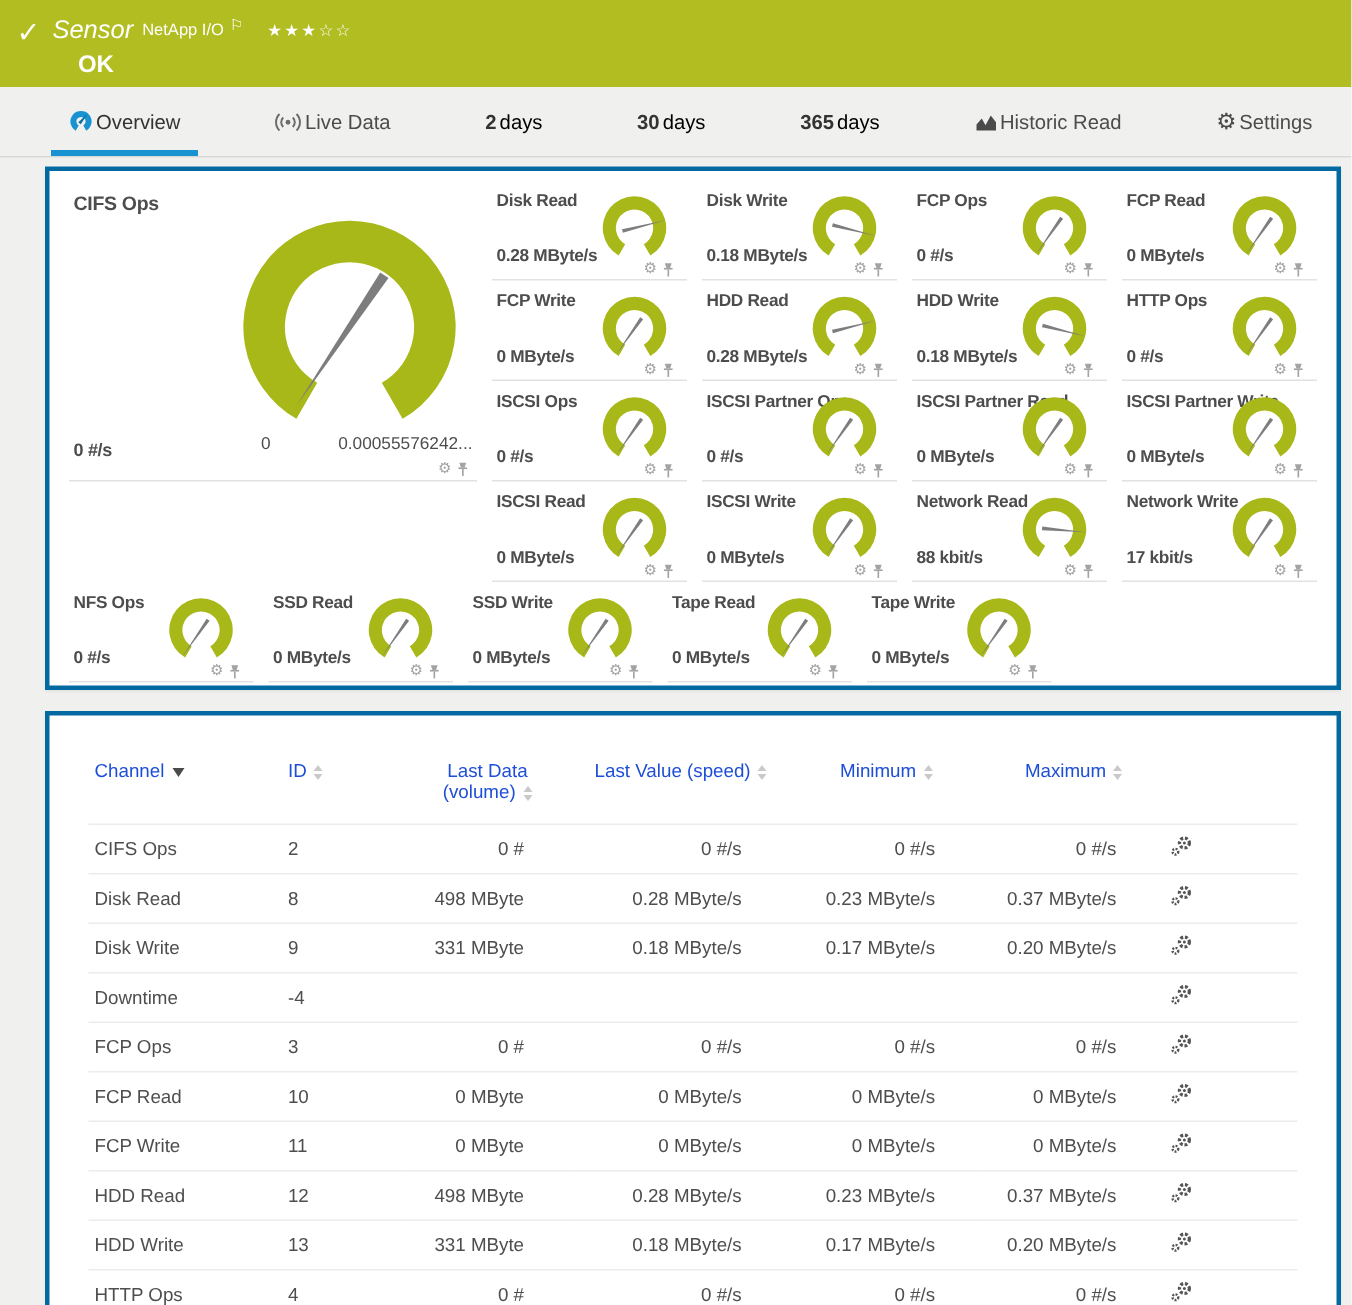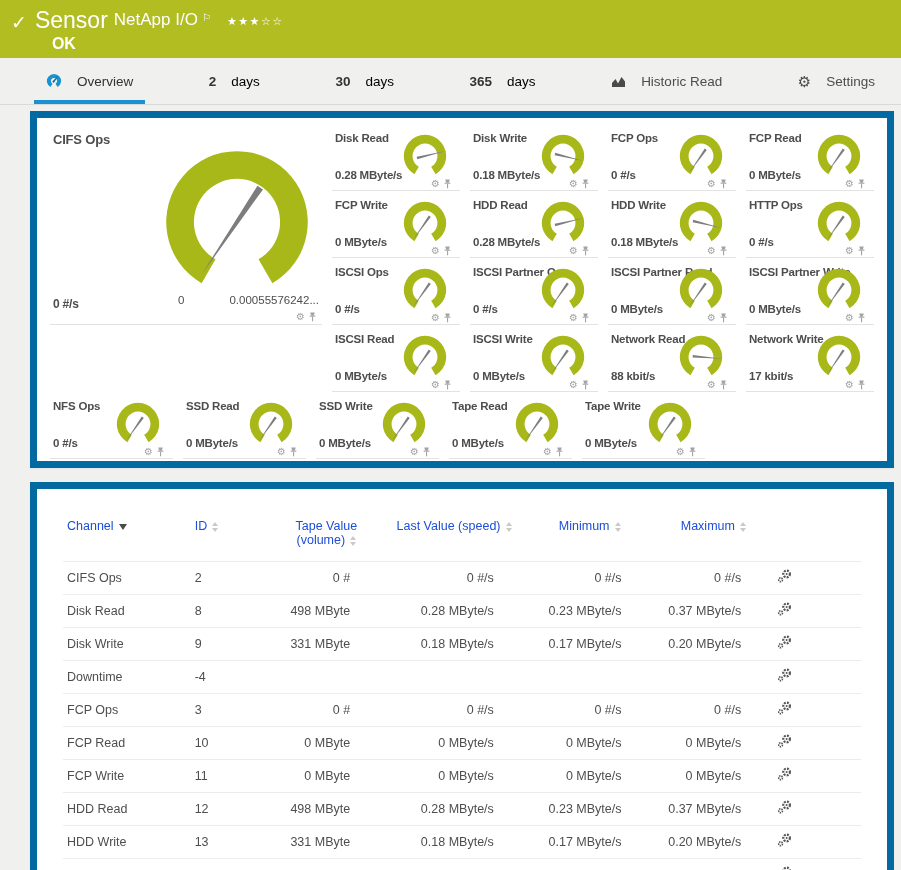--- a/index.html
+++ b/index.html
@@ -9,43 +9,43 @@
     font-family:"Liberation Sans","DejaVu Sans",sans-serif;
     -webkit-font-smoothing:antialiased;
   }
   
   .topbar{
     height:58px;background:var(--green,#b1bd20);
     display:flex;align-items:flex-start;padding:9px 0 0 11px;box-sizing:border-box;color:#fff;
   }
   .check{font-size:19px;font-weight:bold;margin:2px 8px 0 0;}
   .title-row{display:flex;align-items:flex-start;line-height:22px;}
-  .kind{font-size:23px;margin-right:6px;}
-  .sname{font-size:17px;}
+  .kind{font-style:italic;font-size:17px;margin-right:6px;}
+  .sname{font-size:11px;}
   .flag{font-size:10px;margin:-2px 0 0 4px;cursor:pointer;}
   .stars{font-size:11px;letter-spacing:1.5px;margin:1px 0 0 16px;cursor:pointer;}
   .status{font-size:16px;font-weight:bold;margin:3px 0 0 17px;}
   
   .tabs{
     height:47px;display:flex;align-items:stretch;justify-content:space-between;
     padding:0 14px 0 34px;border-bottom:1px solid #d9d9d9;box-sizing:border-box;
   }
   .tab{
-    display:flex;align-items:center;gap:15px;padding:4px 12px 0 12px;
+    display:flex;align-items:center;gap:2px;padding:4px 12px 0 12px;
     border-bottom:4px solid transparent;box-sizing:border-box;cursor:pointer;
     font-size:13.5px;color:#4c4c4c;white-space:nowrap;
   }
   .tab.active{border-bottom-color:var(--blue,#1892d0);color:#333;}
   .tab b{color:#333;font-weight:bold;}
   .tab .days{color:#000000;}
   .tab svg,.tab .gchar{flex:0 0 auto;}
   .gchar{font-size:15px;color:#4a4a4a;line-height:1;}
   
   .card{
-    background:#fff;border:7px solid #0369a1;box-shadow:0 1px 2px rgba(0,0,0,.05);
+    background:#fff;border:3px solid #0369a1;box-shadow:0 1px 2px rgba(0,0,0,.05);
     margin:6px 7px 0 30px;box-sizing:border-box;
   }
   .gauges-card{padding:6px 8px 2px;}
   
   .band-a{display:flex;}
   .band-b{display:flex;align-items:flex-end;}
   .spacer{width:282px;flex:0 0 auto;}
   .grid-a,.grid-b{flex:1;display:grid;grid-template-columns:repeat(4,1fr);}
   .grid-c{display:grid;grid-template-columns:repeat(5,133px) 1fr;}
   .tile{position:relative;height:66px;margin:0 5px;border-bottom:1px solid #e2e2e2;cursor:pointer;}
@@ -98,20 +98,28 @@
 
 <nav class="tabs" id="tabs">
     <div class="tab active">
       <svg width="16" height="16" viewBox="0 0 100 104">
         <path d="M27.0,91.8 A46,46 0 1 1 73.0,91.8 L60.0,69.3 A20,20 0 1 0 40.0,69.3 Z" fill="#1892d0"></path>
         <polygon points="48.9,64.2 38.2,55.2 79.6,16.8" fill="#0d6ca0"></polygon>
       </svg>
       <span class="">Overview</span>
     </div>
     <div class="tab">
+      <svg width="18" height="13" viewBox="0 0 18 13" fill="none" stroke="#6b6b6b" stroke-width="1.3">
+        <circle cx="9" cy="6.5" r="1.6" fill="#6b6b6b" stroke="none"></circle>
+        <path d="M5.8,3.3 a4.5,4.5 0 0 0 0,6.4 M12.2,3.3 a4.5,4.5 0 0 1 0,6.4"></path>
+        <path d="M3.3,1 a7.8,7.8 0 0 0 0,11 M14.7,1 a7.8,7.8 0 0 1 0,11"></path>
+      </svg>
+      <span class="">Live Data</span>
+    </div>
+    <div class="tab">
       <b>2</b>
       <span class="days">days</span>
     </div>
     <div class="tab">
       <b>30</b>
       <span class="days">days</span>
     </div>
     <div class="tab">
       <b>365</b>
       <span class="days">days</span>
@@ -550,21 +558,21 @@
         <col style="width:14%">
       <col style="width:18%">
         <col style="width:16%">
         <col style="width:15%">
         <col style="width:11%">
     </colgroup>
     <thead>
         <tr id="theadRow">
           <th class="al"><span>Channel</span><span class="sort-desc"></span></th>
           <th class="al"><span>ID</span><span class="sort-both"><i class="up"></i><i class="dn"></i></span></th>
-          <th class="ac"><span>Tape Value (volume)</span><span class="sort-both"><i class="up"></i><i class="dn"></i></span></th>
+          <th class="ac"><span>Last Data (volume)</span><span class="sort-both"><i class="up"></i><i class="dn"></i></span></th>
           <th class="ac"><span>Last Value (speed)</span><span class="sort-both"><i class="up"></i><i class="dn"></i></span></th>
           <th class="ac"><span>Minimum</span><span class="sort-both"><i class="up"></i><i class="dn"></i></span></th>
           <th class="ac"><span>Maximum</span><span class="sort-both"><i class="up"></i><i class="dn"></i></span></th>
           <th class="al"></th>
         </tr>
       </thead>
     <tbody id="tbody">
         <tr>
           <td class="al">CIFS Ops</td>
           <td class="al">2</td>

